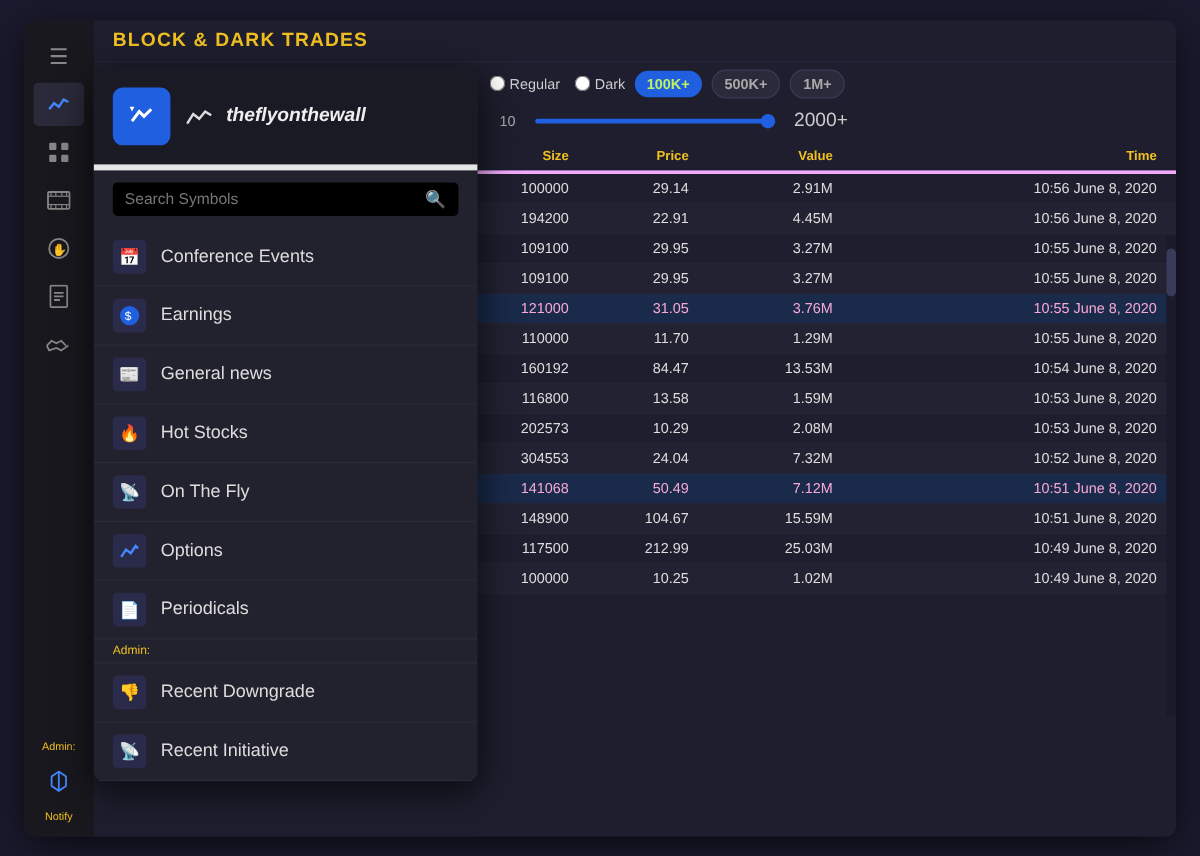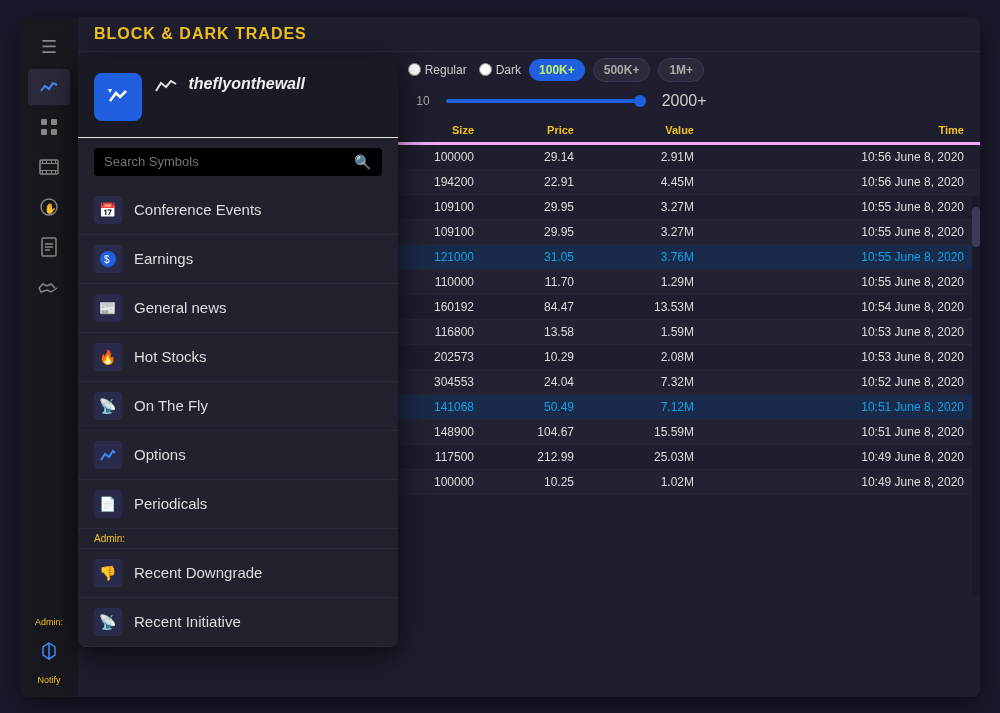--- a/index.html
+++ b/index.html
@@ -158,21 +158,21 @@
       align-items: center;
     }
     .table-row:nth-child(even) { background: #222232; }
     .table-row.highlighted { background: #1a2a4a; }
     .td {
       font-size: 12px;
       color: #ddd;
       text-align: left;
     }
     .td.right { text-align: right; }
-    .td.blue { color: #0ea5e9; }
+    .td.blue { color: #f9a8d4; }
     
     .sidebar {
       position: absolute;
       left: 0;
       top: 0;
       width: 58px;
       height: 100%;
       background: #18181e;
       display: flex;
       flex-direction: column;
@@ -213,24 +213,24 @@
       top: 40px;
       width: 320px;
       background: #22222e;
       border-radius: 8px;
       box-shadow: 0 8px 32px rgba(0,0,0,0.7);
       z-index: 20;
       overflow: hidden;
     }
     .flyout-header {
       display: flex;
-      align-items: flex-start;
+      align-items: center;
       padding: 16px;
       background: #1a1a24;
-      border-bottom: 1px solid #e5e5e5;
+      border-bottom: 5px solid #e5e5e5;
       gap: 12px;
     }
     .flyout-logo-box {
       width: 48px;
       height: 48px;
       background: #2060e0;
       border-radius: 8px;
       display: flex;
       align-items: center;
       justify-content: center;

